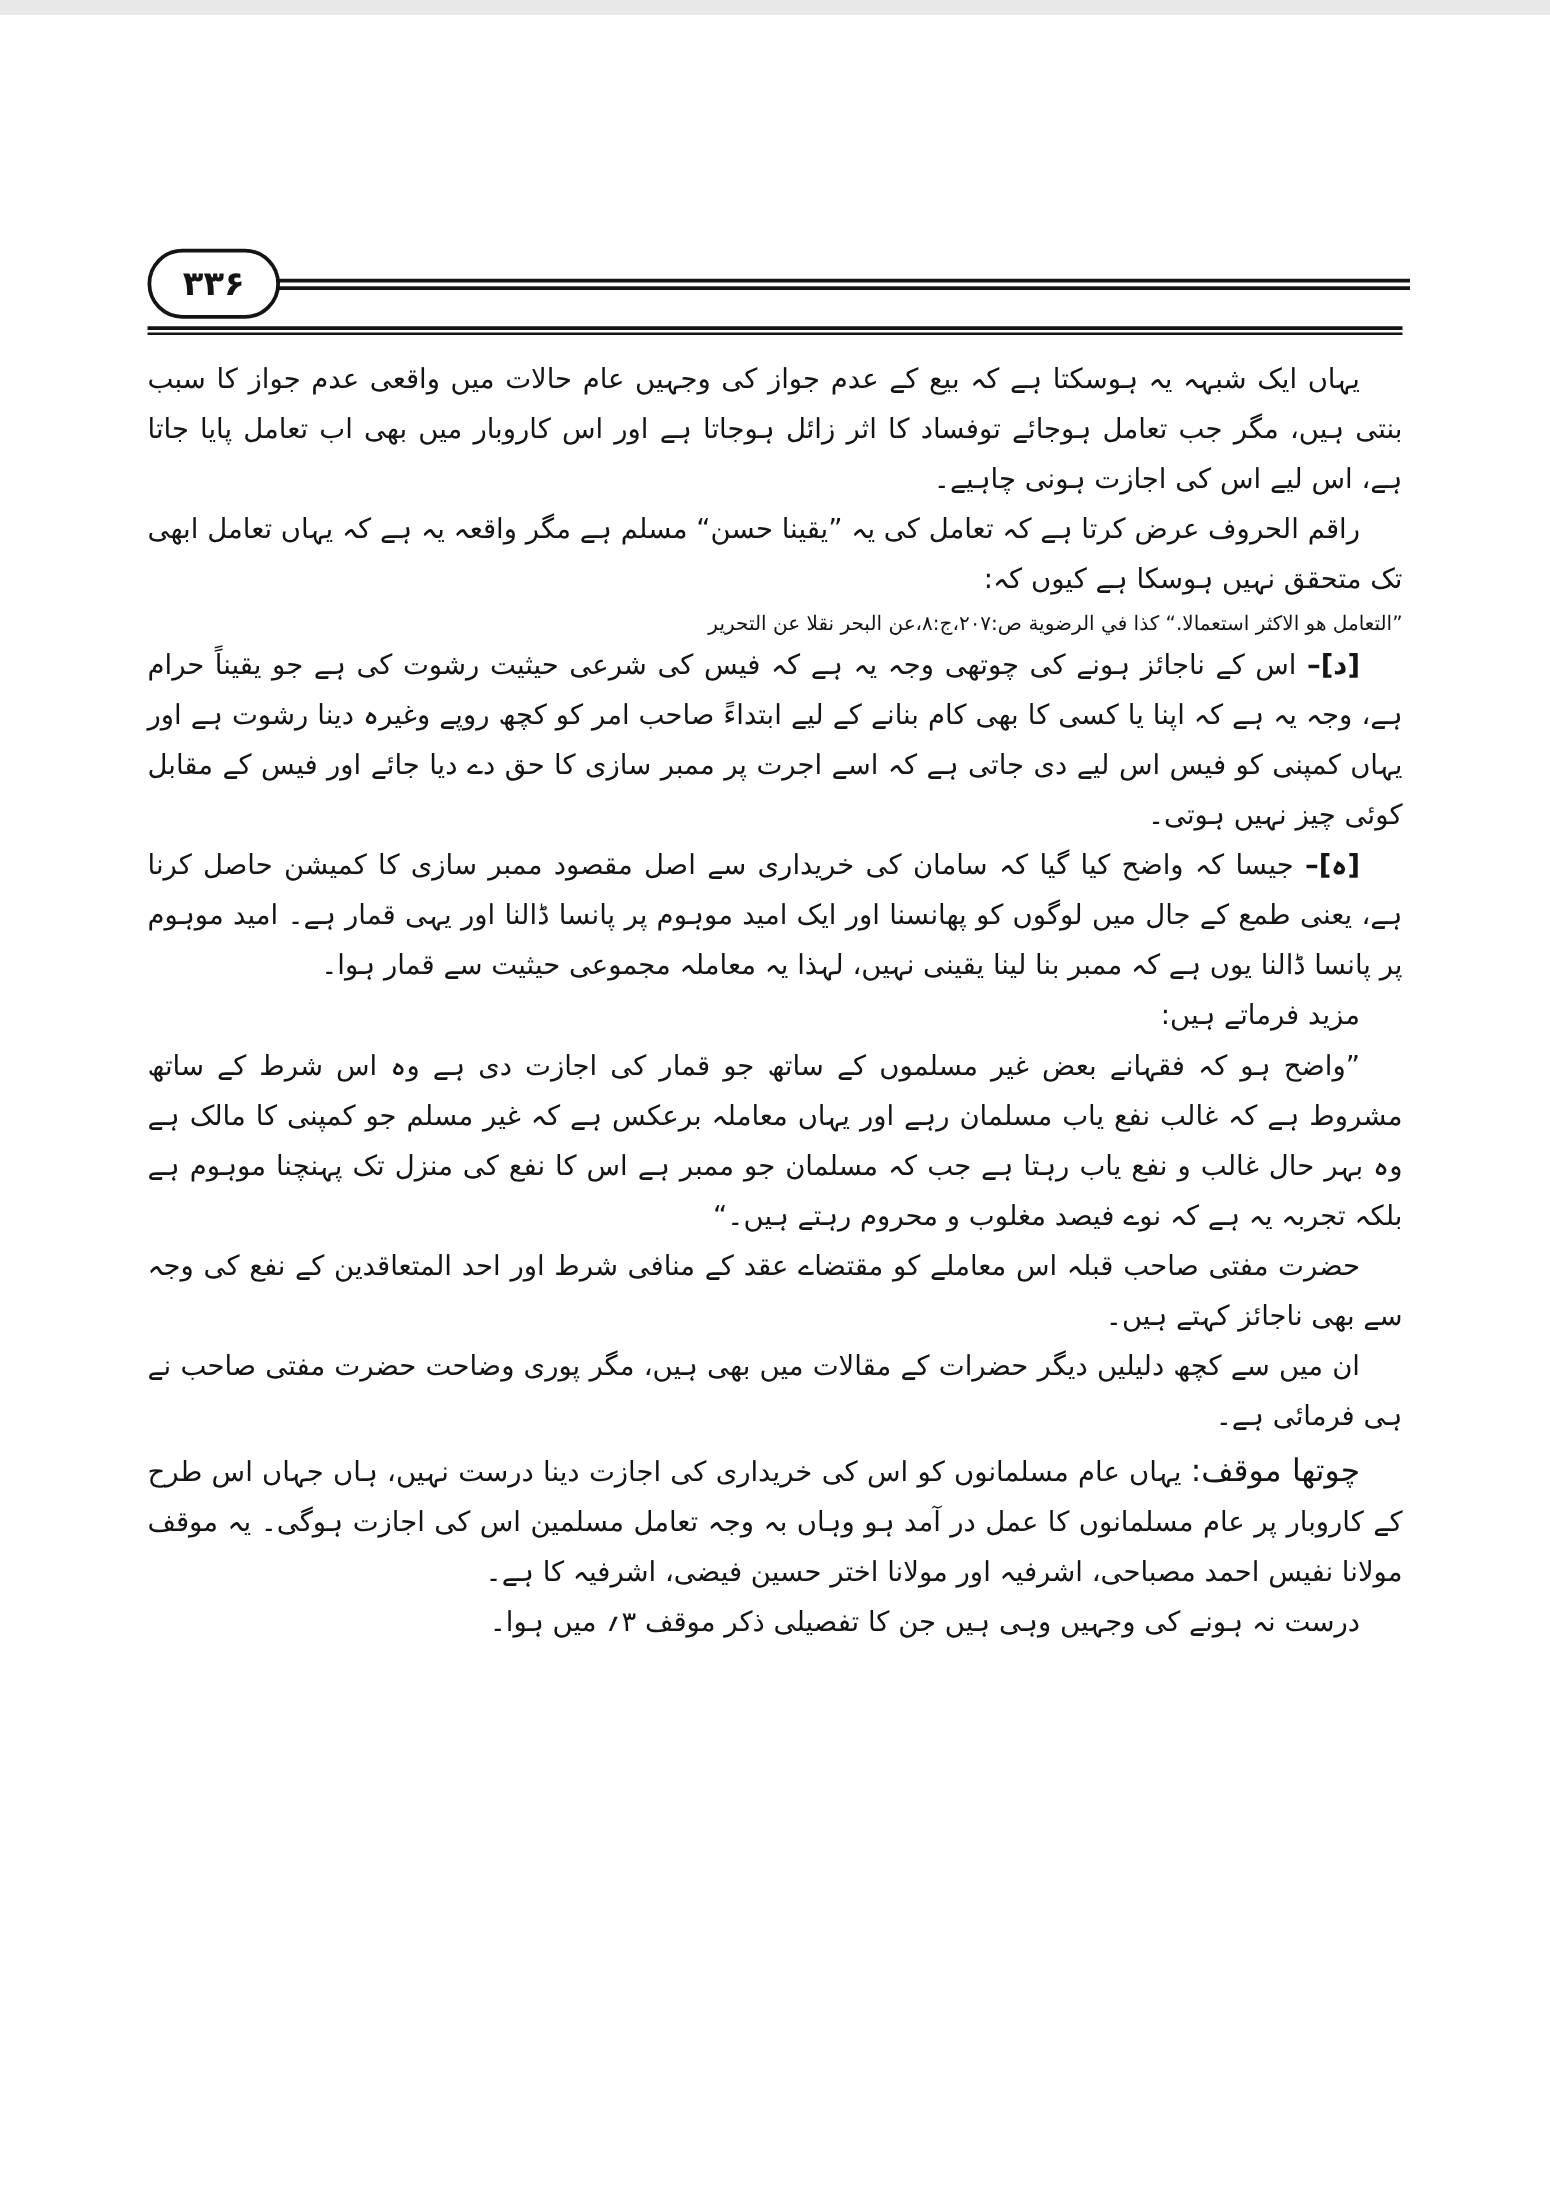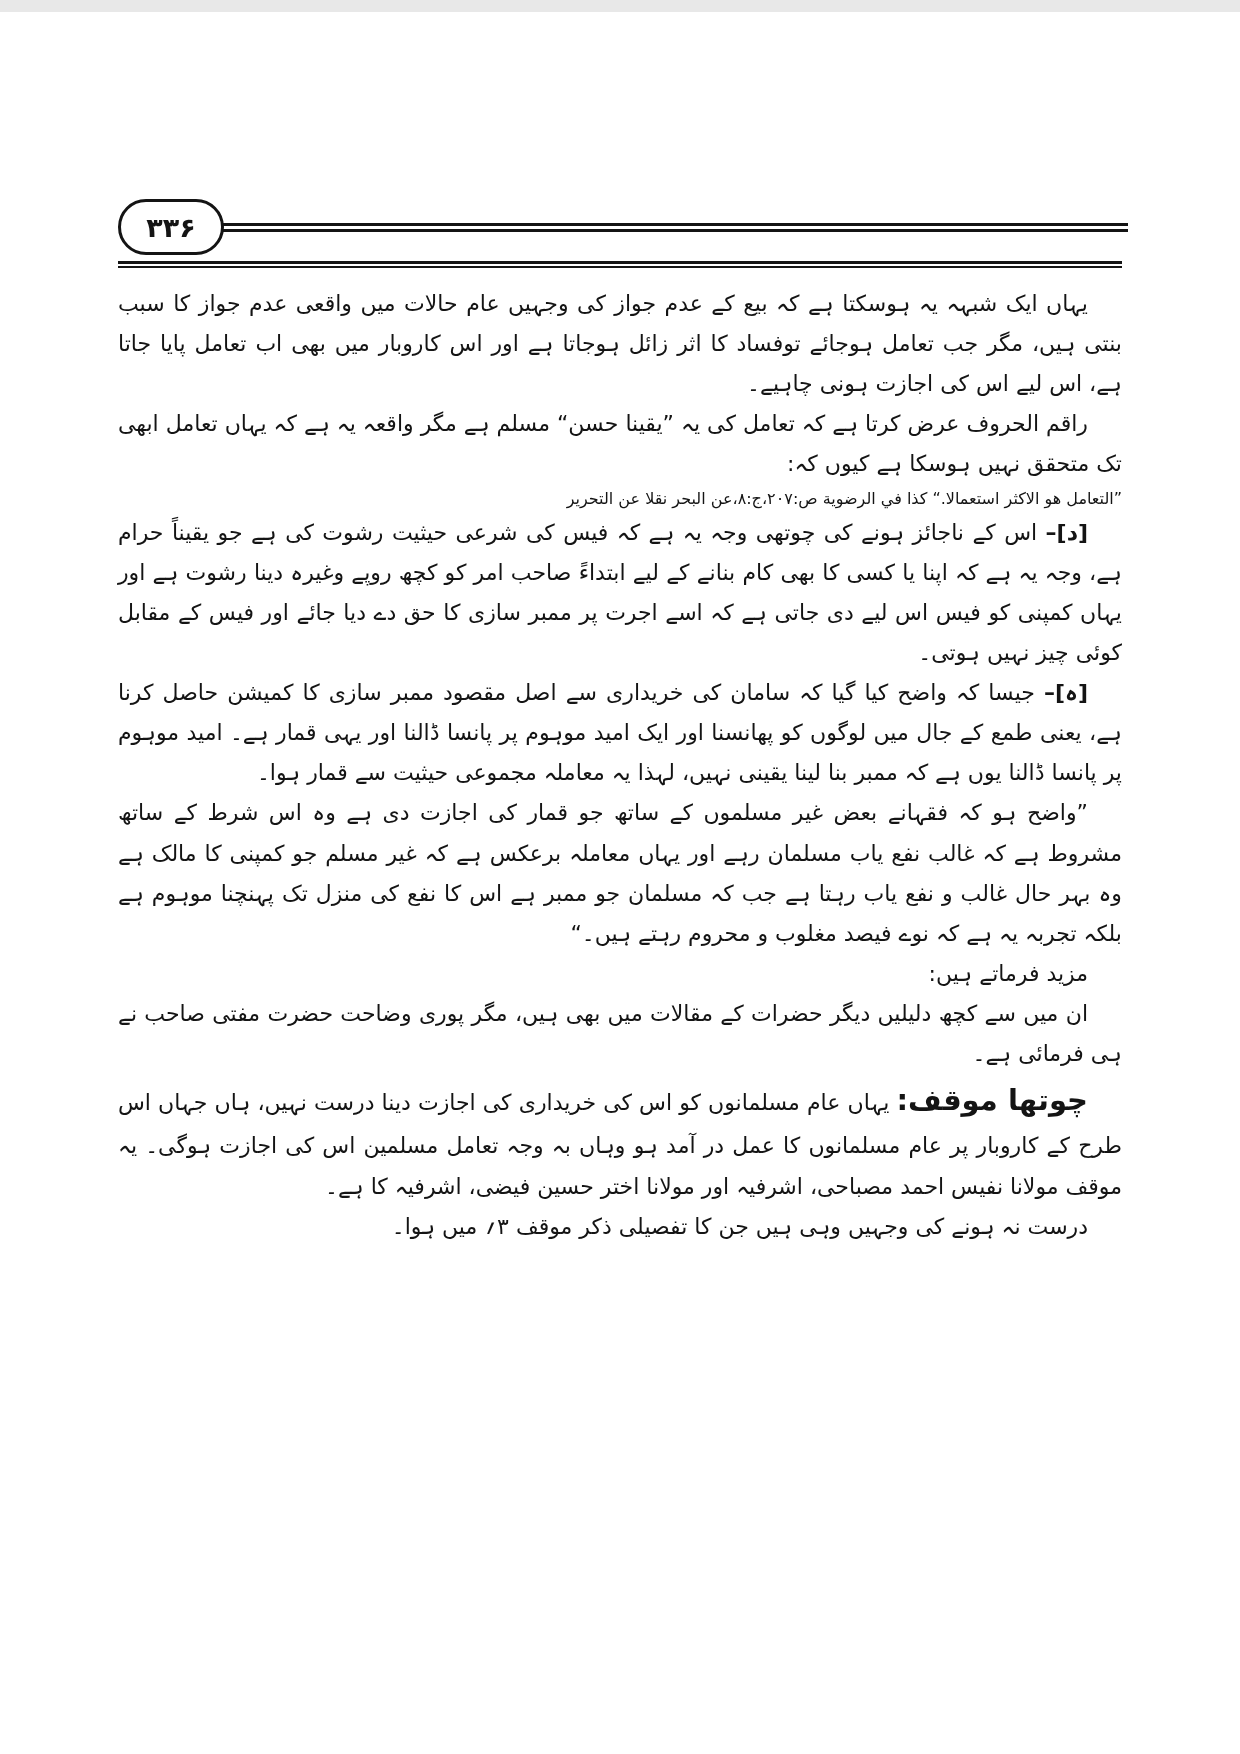--- a/index.html
+++ b/index.html
@@ -45,21 +45,21 @@
   .body-text {
     direction: rtl;
     margin-top: 16px;
     font-size: 22px;
     line-height: 1.82;
     text-align: justify;
   }
   .body-text p { text-align: justify; }
   p.indent { text-indent: 34px; }
   .lead { font-weight: bold; }
-  .section-lead { font-weight: bold; font-size: 29px; }
+  .section-lead { font-weight: normal; font-size: 25px; }
   .arabic-quote { font-size: 16px; }
 </style>
 </head>
 <body>
 
 <div class="page">
   <div class="inner">
 
     <div class="header">
       <div class="pill page-pill">
@@ -76,24 +76,25 @@
       <p class="indent">راقم الحروف عرض کرتا ہے کہ تعامل کی یہ ”یقینا حسن“ مسلم ہے مگر واقعہ یہ ہے کہ یہاں تعامل ابھی تک متحقق نہیں ہوسکا ہے کیوں کہ:</p>
 
 
       <p class="arabic-quote">”التعامل هو الاكثر استعمالا.“ كذا في الرضوية ص:۲۰۷،ج:۸،عن البحر نقلا عن التحرير</p>
 
 
       <p class="indent"><span class="lead">[د]–</span> <span>اس کے ناجائز ہونے کی چوتھی وجہ یہ ہے کہ فیس کی شرعی حیثیت رشوت کی ہے جو یقیناً حرام ہے، وجہ یہ ہے کہ اپنا یا کسی کا بھی کام بنانے کے لیے ابتداءً صاحب امر کو کچھ روپے وغیرہ دینا رشوت ہے اور یہاں کمپنی کو فیس اس لیے دی جاتی ہے کہ اسے اجرت پر ممبر سازی کا حق دے دیا جائے اور فیس کے مقابل کوئی چیز نہیں ہوتی۔</span></p>
 
       <p class="indent"><span class="lead">[ہ]–</span> <span>جیسا کہ واضح کیا گیا کہ سامان کی خریداری سے اصل مقصود ممبر سازی کا کمیشن حاصل کرنا ہے، یعنی طمع کے جال میں لوگوں کو پھانسنا اور ایک امید موہوم پر پانسا ڈالنا اور یہی قمار ہے۔ امید موہوم پر پانسا ڈالنا یوں ہے کہ ممبر بنا لینا یقینی نہیں، لہذا یہ معاملہ مجموعی حیثیت سے قمار ہوا۔</span></p>
 
+      <p class="indent">مزید فرماتے ہیں:</p>
+
       <p class="indent">”واضح ہو کہ فقہانے بعض غیر مسلموں کے ساتھ جو قمار کی اجازت دی ہے وہ اس شرط کے ساتھ مشروط ہے کہ غالب نفع یاب مسلمان رہے اور یہاں معاملہ برعکس ہے کہ غیر مسلم جو کمپنی کا مالک ہے وہ بہر حال غالب و نفع یاب رہتا ہے جب کہ مسلمان جو ممبر ہے اس کا نفع کی منزل تک پہنچنا موہوم ہے بلکہ تجربہ یہ ہے کہ نوے فیصد مغلوب و محروم رہتے ہیں۔“</p>
 
-      <p class="indent">مزید فرماتے ہیں:</p>
-
+      <p class="indent">حضرت مفتی صاحب قبلہ اس معاملے کو مقتضاے عقد کے منافی شرط اور احد المتعاقدین کے نفع کی وجہ سے بھی ناجائز کہتے ہیں۔</p>
 
       <p class="indent">ان میں سے کچھ دلیلیں دیگر حضرات کے مقالات میں بھی ہیں، مگر پوری وضاحت حضرت مفتی صاحب نے ہی فرمائی ہے۔</p>
 
       <p class="indent"><span class="section-lead">چوتھا موقف:</span> <span>یہاں عام مسلمانوں کو اس کی خریداری کی اجازت دینا درست نہیں، ہاں جہاں اس طرح کے کاروبار پر عام مسلمانوں کا عمل در آمد ہو وہاں بہ وجہ تعامل مسلمین اس کی اجازت ہوگی۔ یہ موقف مولانا نفیس احمد مصباحی، اشرفیہ اور مولانا اختر حسین فیضی، اشرفیہ کا ہے۔</span></p>
 
       <p class="indent">درست نہ ہونے کی وجہیں وہی ہیں جن کا تفصیلی ذکر موقف ۳؍ میں ہوا۔</p>
 
     </div>
   </div>
 </div>

